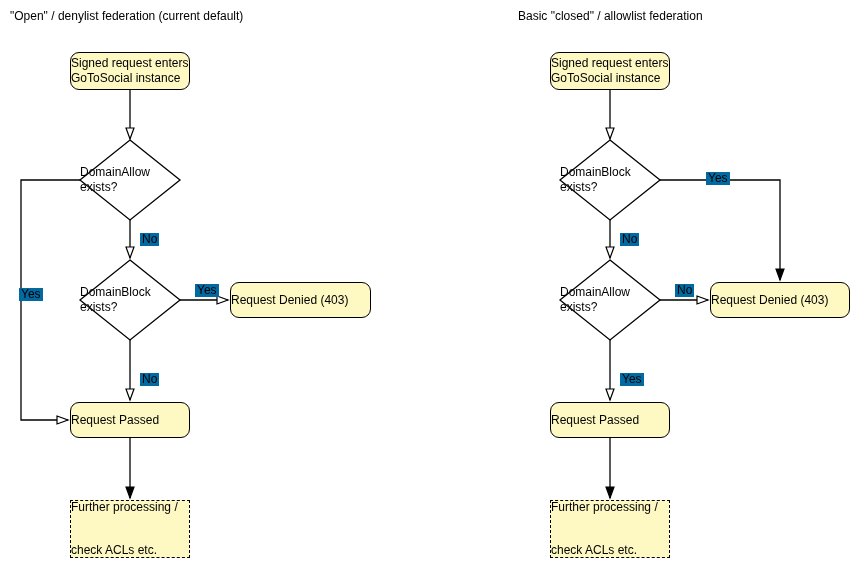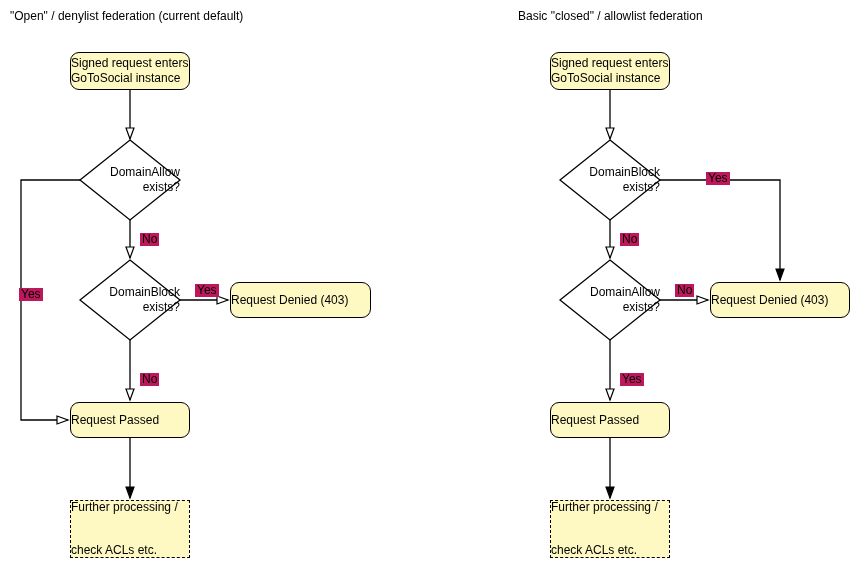--- a/index.html
+++ b/index.html
@@ -38,27 +38,27 @@
     text-align: center;
     line-height: 15px;
     background: #fef9c3;
     border: 1.3px solid #000000;
   }
   .node.rounded { border-radius: 9px; }
   .node.dashed  { border-style: dashed; border-radius: 0; gap: 28px; }
   .diamond-label {
     position: absolute;
     width: 100px;
-    text-align: right;
+    text-align: left;
     line-height: 15px;
     pointer-events: none;
   }
   .edge-label {
     position: absolute;
-    background: #be185d;
+    background: #0369a1;
     padding: 0 2px;
     line-height: 13px;
     white-space: nowrap;
     text-align: right;
   }
 </style>
 </head>
 <body>
 
 <div class="canvas">

